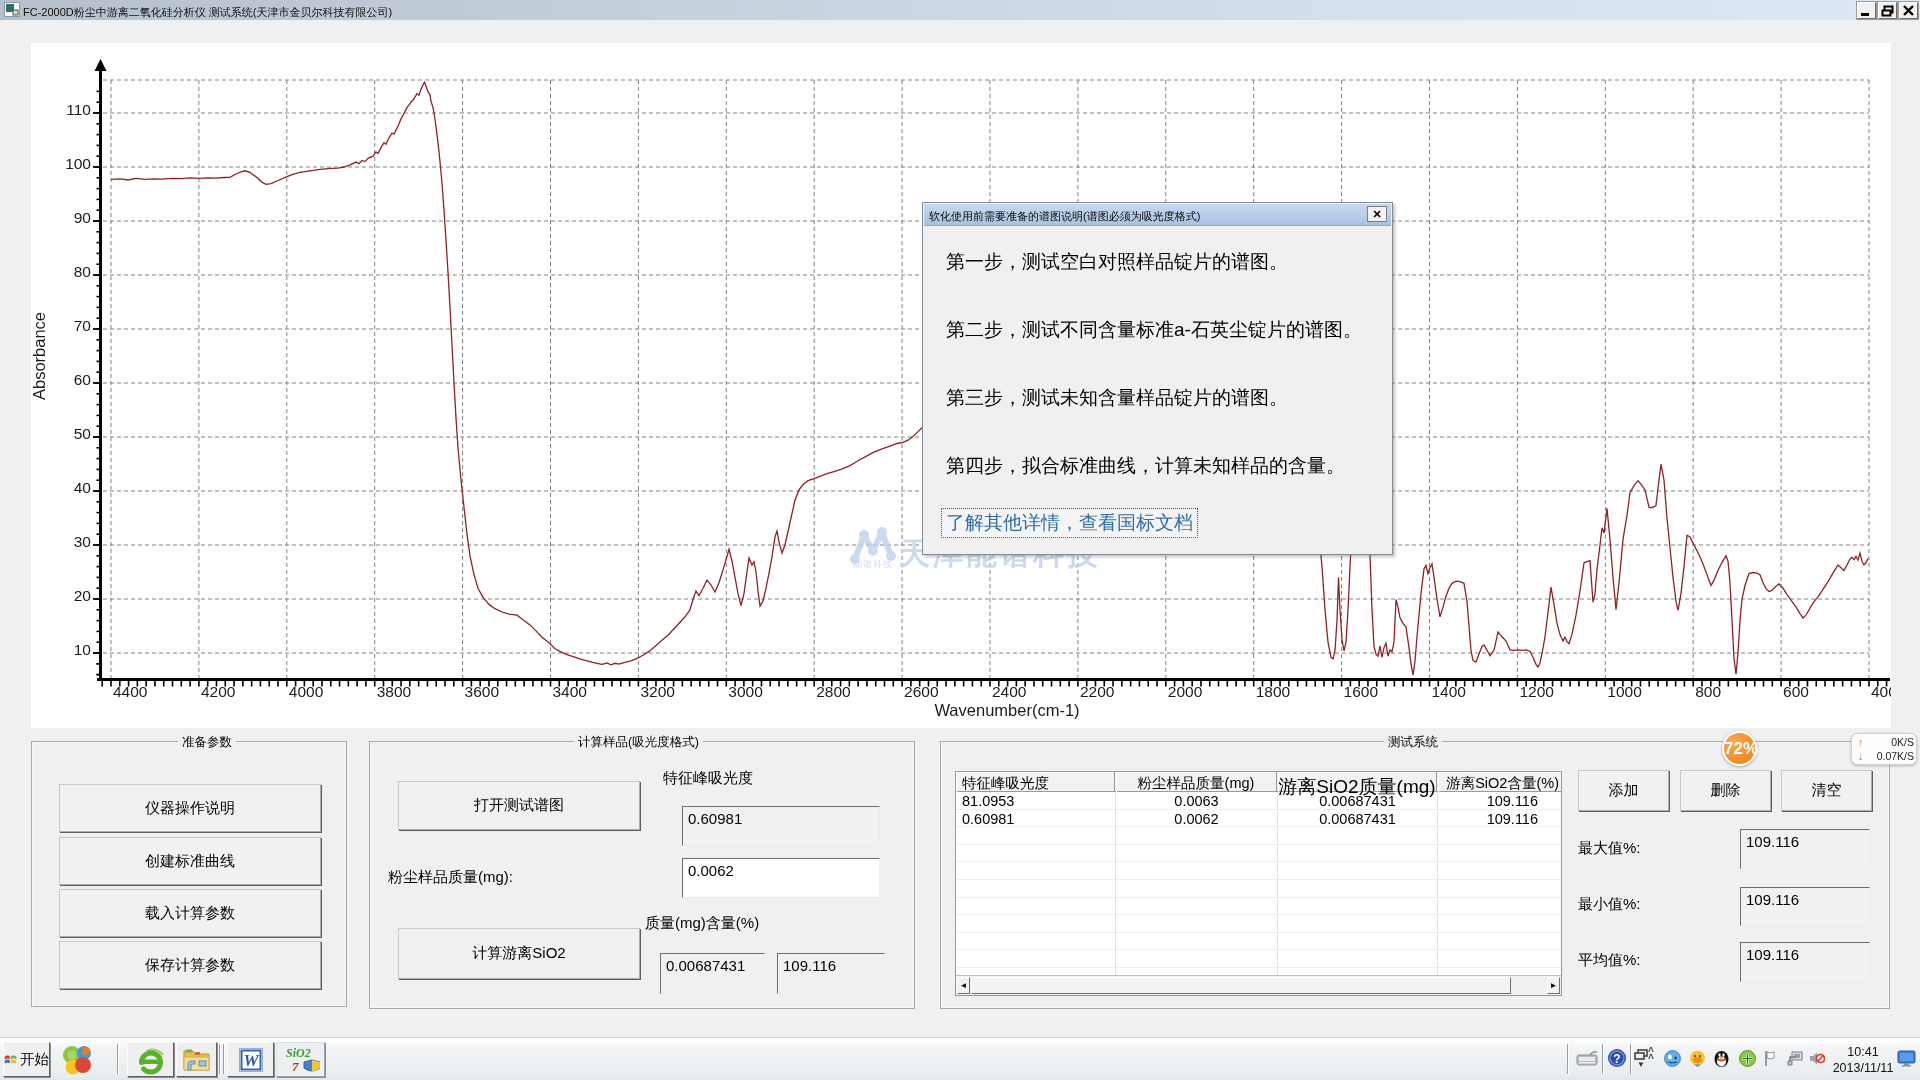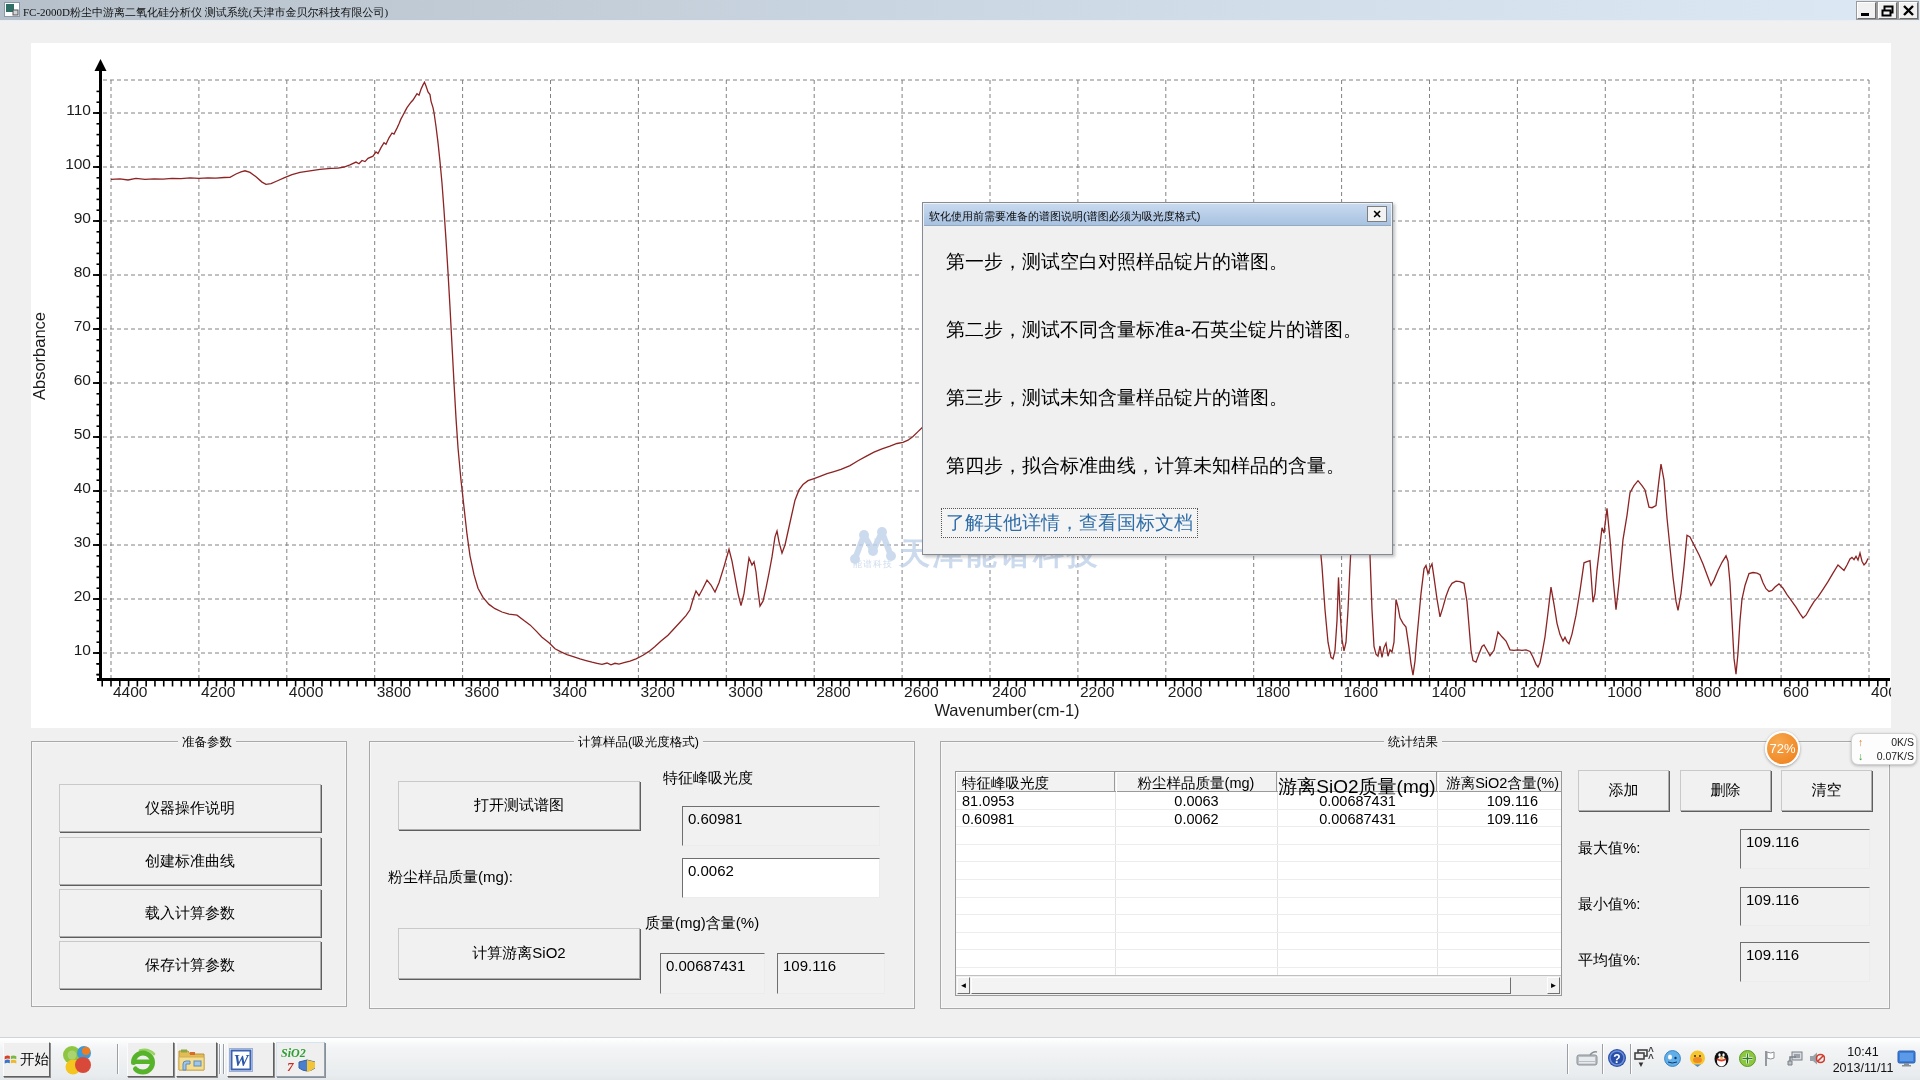--- a/index.html
+++ b/index.html
@@ -1,20 +1,20 @@
 <!DOCTYPE html>
 <html><head><meta charset="utf-8">
 <style>
 *{margin:0;padding:0;box-sizing:border-box}
 html,body{width:1920px;height:1080px;overflow:hidden;background:#f0f0f0;
 font-family:"Liberation Sans",sans-serif;-webkit-font-smoothing:antialiased}
 .abs{position:absolute}
 #titlebar{position:absolute;left:0;top:0;width:1920px;height:21px;
 background:linear-gradient(to right,#b5c0cb,#c3ced9 30%,#d3e0ec 70%,#dce9f5);
-border-bottom:1px solid #e8eef5;font-family:Liberation Serif, serif;}
+border-bottom:1px solid #e8eef5;}
 #titletext{position:absolute;left:23px;top:5px;font-size:11px;color:#111}
 .capbtn{position:absolute;top:2px;width:19px;height:17px;background:#f1f1f1;
 border:1px solid #fff;border-right-color:#6e6e6e;border-bottom-color:#6e6e6e;
 box-shadow:0 0 0 1px #9a9a9a;display:flex;align-items:center;justify-content:center}
 #chart{position:absolute;left:31px;top:43px;width:1860px;height:685px;background:#fff}
 #dlg{position:absolute;left:922px;top:202px;width:471px;height:353px;background:#f0f0f0;
 border:1px solid #838b94;box-shadow:2px 2px 3px rgba(100,100,100,.4)}
 #dlgtitle{position:absolute;left:1px;top:1px;right:1px;height:22px;
 background:linear-gradient(#c8d9ef,#a7c2e1);border-bottom:1px solid #96a9c0}
 #dlgtitle span{position:absolute;left:5px;top:5px;font-size:11px;color:#0a0a0a}
@@ -28,21 +28,21 @@
 .b3d{position:absolute;background:#f1f1f1;border:1px solid #adadad;border-top-color:#c9c9c9;border-left-color:#c9c9c9;
 box-shadow:1px 1px 0 #5e5e5e;display:flex;align-items:center;justify-content:center;
 font-size:15px;color:#000;white-space:nowrap}
 .sunken{position:absolute;background:#f1f1f1;border:1px solid;border-color:#6f6f6f #ececec #ececec #6f6f6f;
 font-size:15px;color:#000;padding:3px 0 0 5px}
 .lab{position:absolute;font-size:15px;color:#000;white-space:nowrap}
 #nsbar{position:absolute;left:0;top:1037px;width:1920px;height:43px;
 background:linear-gradient(#ffffff,#f2f4f5 25%,#e9ecee 90%,#e4e7e9);border-top:1px solid #cfd4d8}
 .tbtn{position:absolute;top:4px;height:35px;background:#efefef;border:1px solid;
 border-color:#fbfbfb #606060 #606060 #fbfbfb;box-shadow:1px 1px 0 #8e8e8e;
-display:flex;align-items:center;}
+display:flex;align-items:center;justify-content:center}
 .tsep{position:absolute;top:6px;height:30px;width:2px;
 border-left:1px solid #9aa0a5;border-right:1px solid #fff}
 .trayico{position:absolute;top:12px;width:17px;height:17px}
 </style></head>
 <body>
 
 <div id="titlebar">
  <svg class="abs" style="left:4px;top:2px" width="17" height="17">
   <rect x="0.5" y="0.5" width="15" height="14" fill="#fdfdfd" stroke="#8899aa"></rect>
   <rect x="2" y="2" width="8" height="8" fill="#2e6e64"></rect>
@@ -462,21 +462,21 @@
 <div class="lab" style="left:663px;top:769px">特征峰吸光度</div>
 <div class="sunken" style="left:682px;top:806px;width:198px;height:40px">0.60981</div>
 <div class="lab" style="left:388px;top:868px">粉尘样品质量(mg):</div>
 <div class="sunken" style="left:682px;top:858px;width:198px;height:40px;background:#fff">0.0062</div>
 <div class="lab" style="left:645px;top:914px">质量(mg)含量(%)</div>
 <div class="b3d" style="left:398px;top:928px;width:242px;height:51px">计算游离SiO2</div>
 <div class="sunken" style="left:660px;top:953px;width:105px;height:41px">0.00687431</div>
 <div class="sunken" style="left:777px;top:953px;width:108px;height:41px">109.116</div>
 
 <div class="grp" style="left:940px;top:741px;width:950px;height:268px">
-    <span style="left:443px">统计结果</span>
+    <span style="left:443px">测试系统</span>
   </div>
 <div class="abs" style="left:955px;top:771px;width:607px;height:225px;background:#fff;border:1px solid #999">
   <div class="abs" style="left:0;top:0;width:605px;height:20px;background:#f2f2f2;border-bottom:1px solid #9a9a9a">
     <div class="abs" style="left:0;top:0;width:159px;height:20px;border-right:1px solid #9a9a9a;box-shadow:inset 1px 1px 0 #fff;font-size:14.5px;padding:2px 0 0 6px">特征峰吸光度</div>
     <div class="abs" style="left:160px;top:0;width:161px;height:20px;border-right:1px solid #9a9a9a;box-shadow:inset 1px 1px 0 #fff;font-size:14.5px;padding:2px 0 0 0;text-align:center">粉尘样品质量(mg)</div>
     <div class="abs" style="left:322px;top:0;width:159px;height:20px;border-right:1px solid #9a9a9a;box-shadow:inset 1px 1px 0 #fff;font-size:19px;padding:2px 0 0 0;text-align:center">游离SiO2质量(mg)</div>
     <div class="abs" style="left:482px;top:0;width:123px;height:36px;box-shadow:inset 1px 1px 0 #fff;font-size:14.5px;padding:2px 2px 0 0;text-align:right">游离SiO2含量(%)</div>
   </div>
   <div class="abs" style="left:159px;top:20px;width:1px;height:184px;background:#e3e3e3"></div>
   <div class="abs" style="left:321px;top:20px;width:1px;height:184px;background:#e3e3e3"></div>
@@ -516,23 +516,23 @@
 <div class="sunken" style="left:1740px;top:829px;width:130px;height:40px">109.116</div>
 <div class="lab" style="left:1578px;top:895px">最小值%:</div>
 <div class="sunken" style="left:1740px;top:887px;width:130px;height:39px">109.116</div>
 <div class="lab" style="left:1578px;top:951px">平均值%:</div>
 <div class="sunken" style="left:1740px;top:942px;width:130px;height:40px">109.116</div>
 
 <div class="abs" style="left:1851px;top:733px;width:66px;height:32px;background:#fdfdfd;border:1px solid #d2d2d2;border-radius:7px;box-shadow:0 1px 3px rgba(0,0,0,.25)">
   <div class="abs" style="left:6px;top:2px;width:56px;font-size:10.5px;color:#222"><span style="color:#e07b28">↑</span><span style="float:right">0K/S</span></div>
   <div class="abs" style="left:6px;top:16px;width:56px;font-size:10.5px;color:#222"><span style="color:#3da43d">↓</span><span style="float:right">0.07K/S</span></div>
 </div>
-<div class="abs" style="left:1765px;top:731px;width:35px;height:35px;border-radius:50%;
+<div class="abs" style="left:1722px;top:731px;width:35px;height:35px;border-radius:50%;
 background:radial-gradient(circle at 35% 30%,#f7a94f,#ee7d18);border:2px solid #fff;box-shadow:0 1px 3px rgba(0,0,0,.35);
-color:#fff;font-size:13px;font-weight:normal;text-align:center;line-height:31px">72%</div>
+color:#fff;font-size:17px;font-weight:bold;text-align:center;line-height:31px">72%</div>
 
 <div id="nsbar">
 
  <div class="tbtn" style="left:3px;width:47px;white-space:nowrap">
    <svg width="21" height="17" style="margin-right:3px" viewBox="0 0 19 16">
    <path d="M1 3.5 Q5 1 8.5 2.8 L8.5 7.3 Q5 5.6 1 8 Z" fill="#d93f23"></path>
    <path d="M10 3 Q14 1.2 18 3.2 L18 7.6 Q14 5.8 10 7.5 Z" fill="#7db73f"></path>
    <path d="M1 9.5 Q5 7.2 8.5 8.9 L8.5 13.4 Q5 11.7 1 14 Z" fill="#3b74c8"></path>
    <path d="M10 9.1 Q14 7.4 18 9.3 L18 13.7 Q14 11.9 10 13.6 Z" fill="#efb72e"></path>
    </svg>

